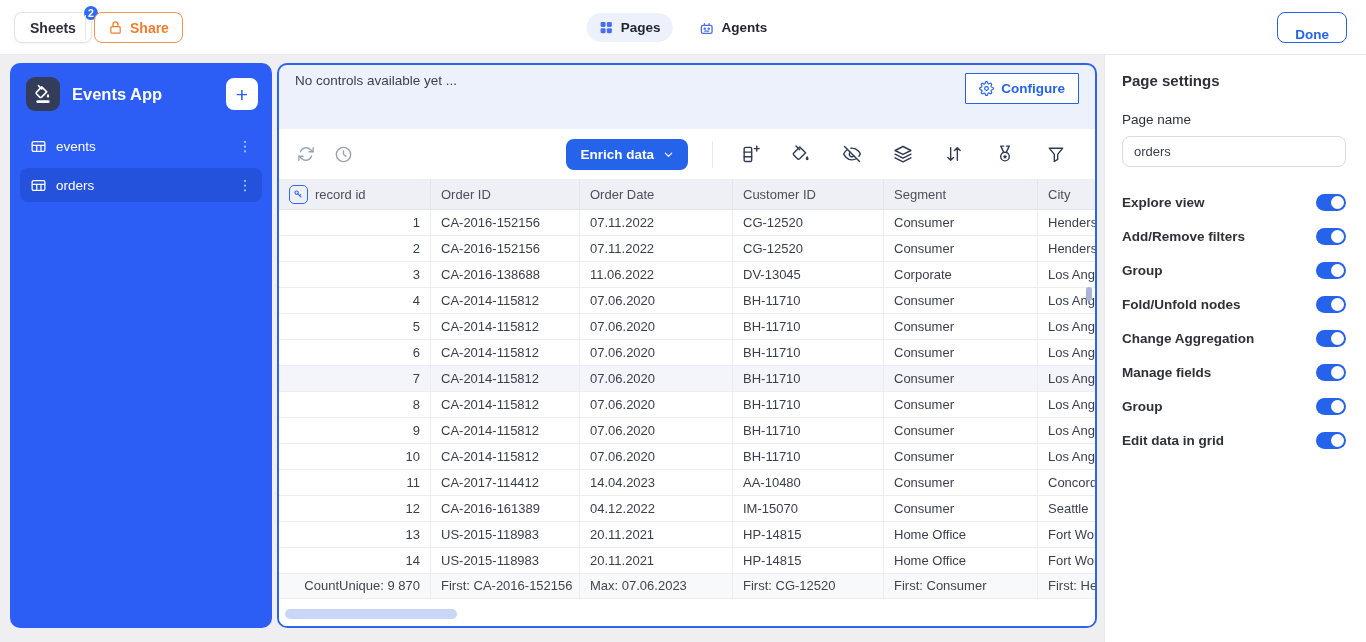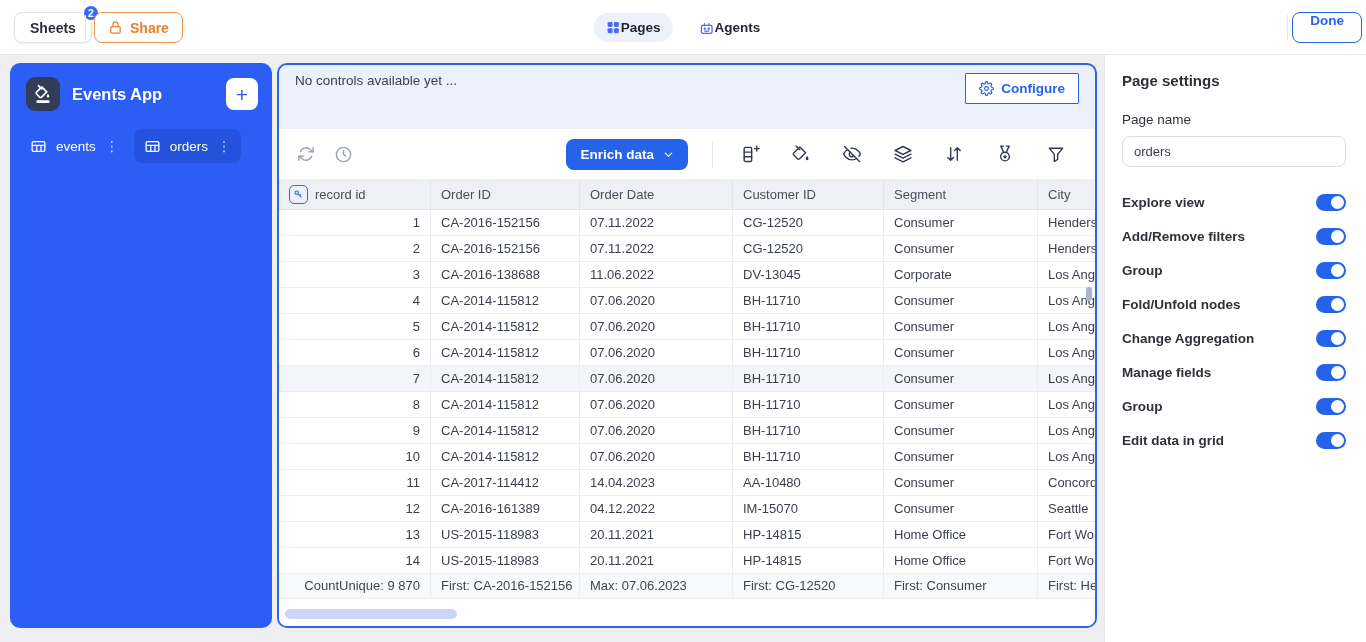--- a/index.html
+++ b/index.html
@@ -10,33 +10,33 @@
   
   .topbar{position:absolute;left:0;top:0;width:1366px;height:55px;background:#fff;border-bottom:1px solid #e8e8ec}
   .sheets-btn{position:absolute;left:14px;top:12px;height:31px;padding:0 15px;background:#fff;border:1px solid #e2e2e7;border-radius:8px;
     font-size:14px;font-weight:700;color:#2b2f3a;display:flex;align-items:center;box-shadow:0 1px 2px rgba(20,30,60,.06);cursor:pointer}
   .sheets-badge{position:absolute;top:-9px;right:-9px;min-width:18px;height:18px;border-radius:50%;background:#2f6bf6;border:2px solid #fff;
     color:#fff;font-size:10.5px;font-weight:700;display:flex;align-items:center;justify-content:center}
   .tb-div{position:absolute;top:15px;width:1px;height:25px;background:#e6e6ea}
   .share-btn{position:absolute;left:94px;top:12px;height:31px;padding:0 13px;background:#fff;border:1.4px solid #f0954f;border-radius:8px;
     font-size:14px;font-weight:700;color:#ed7d2f;display:flex;align-items:center;gap:7px;cursor:pointer}
   .center-tabs{position:absolute;left:50%;top:13px;transform:translateX(-50%);display:flex;align-items:center;gap:14px}
-  .tab{height:29px;display:flex;align-items:center;gap:0;padding:0 12px;border-radius:15px;font-size:13.5px;font-weight:700;color:#23272f;cursor:pointer}
+  .tab{height:29px;display:flex;align-items:center;gap:7px;padding:0 12px;border-radius:15px;font-size:13.5px;font-weight:700;color:#23272f;cursor:pointer}
   .tab.active{background:#edf1fc}
-  .done-btn{position:absolute;right:4px;top:12px;height:31px;padding:0 17px;background:#fff;border:1.4px solid #2563eb;border-radius:8px;
-    font-size:13.5px;font-weight:700;color:#2563eb;display:flex;align-items:flex-start;cursor:pointer}
+  .done-btn{position:absolute;right:19px;top:12px;height:31px;padding:0 17px;background:#fff;border:1.4px solid #2563eb;border-radius:8px;
+    font-size:13.5px;font-weight:700;color:#2563eb;display:flex;align-items:flex-end;cursor:pointer}
 
   
   .sidebar{position:absolute;left:10px;top:63px;width:262px;height:565px;background:#2c5ef6;border-radius:10px;overflow:hidden}
   .sb-head{display:flex;align-items:center;padding:14px 14px 10px 16px}
   .app-icon{width:34px;height:34px;border-radius:9px;background:#333d59;display:flex;align-items:center;justify-content:center;flex:none}
   .app-title{margin-left:12px;color:#fff;font-size:16.5px;font-weight:700}
   .add-btn{margin-left:auto;width:32px;height:32px;background:#fff;border:none;border-radius:8px;color:#2c5ef6;font-size:21px;font-weight:400;
     display:flex;align-items:center;justify-content:center;cursor:pointer;line-height:1}
-  .sb-items{padding:8px 10px;display:flex;flex-direction:row;gap:5px}
+  .sb-items{padding:8px 10px;display:flex;flex-direction:column;gap:5px}
   .sb-item{height:34px;border-radius:8px;display:flex;align-items:center;gap:9px;padding:0 10px;color:#fff;font-size:13.5px;cursor:pointer}
   .sb-item.selected{background:#2452dc}
   .kebab{margin-left:auto;color:rgba(255,255,255,.78);font-size:14px;line-height:1;cursor:pointer}
 
   
   .main-panel{position:absolute;left:277px;top:63px;width:820px;height:565px;border:2px solid #2e63ec;border-radius:10px;background:#edf1fc;overflow:hidden}
   .controls-bar{height:64px;display:flex;align-items:flex-start;padding:8px 16px}
   .controls-msg{font-size:13.5px;color:#3c414e}
   .configure-btn{margin-left:auto;height:31px;background:#fff;border:1.4px solid #2563eb;border-radius:1px;color:#2563eb;
     font-weight:700;font-size:13.5px;display:flex;align-items:center;gap:7px;padding:0 13px;cursor:pointer}

